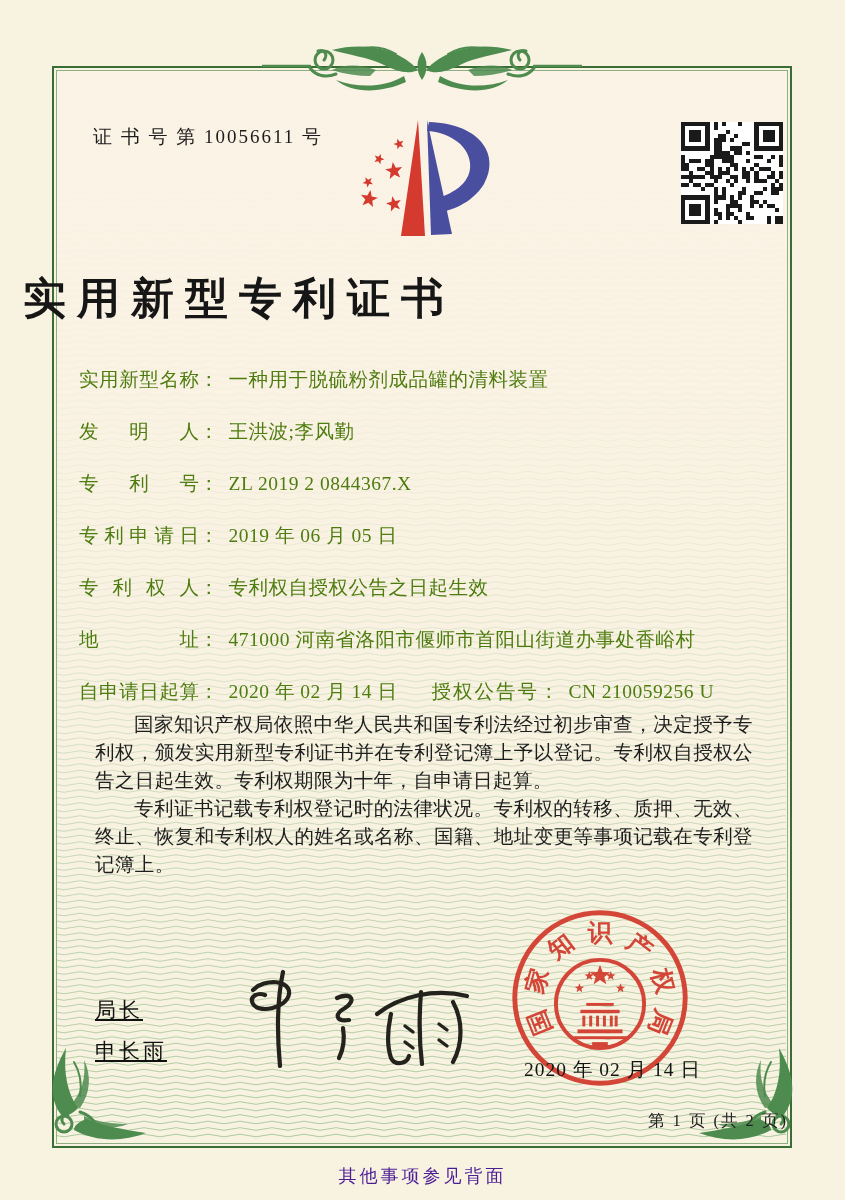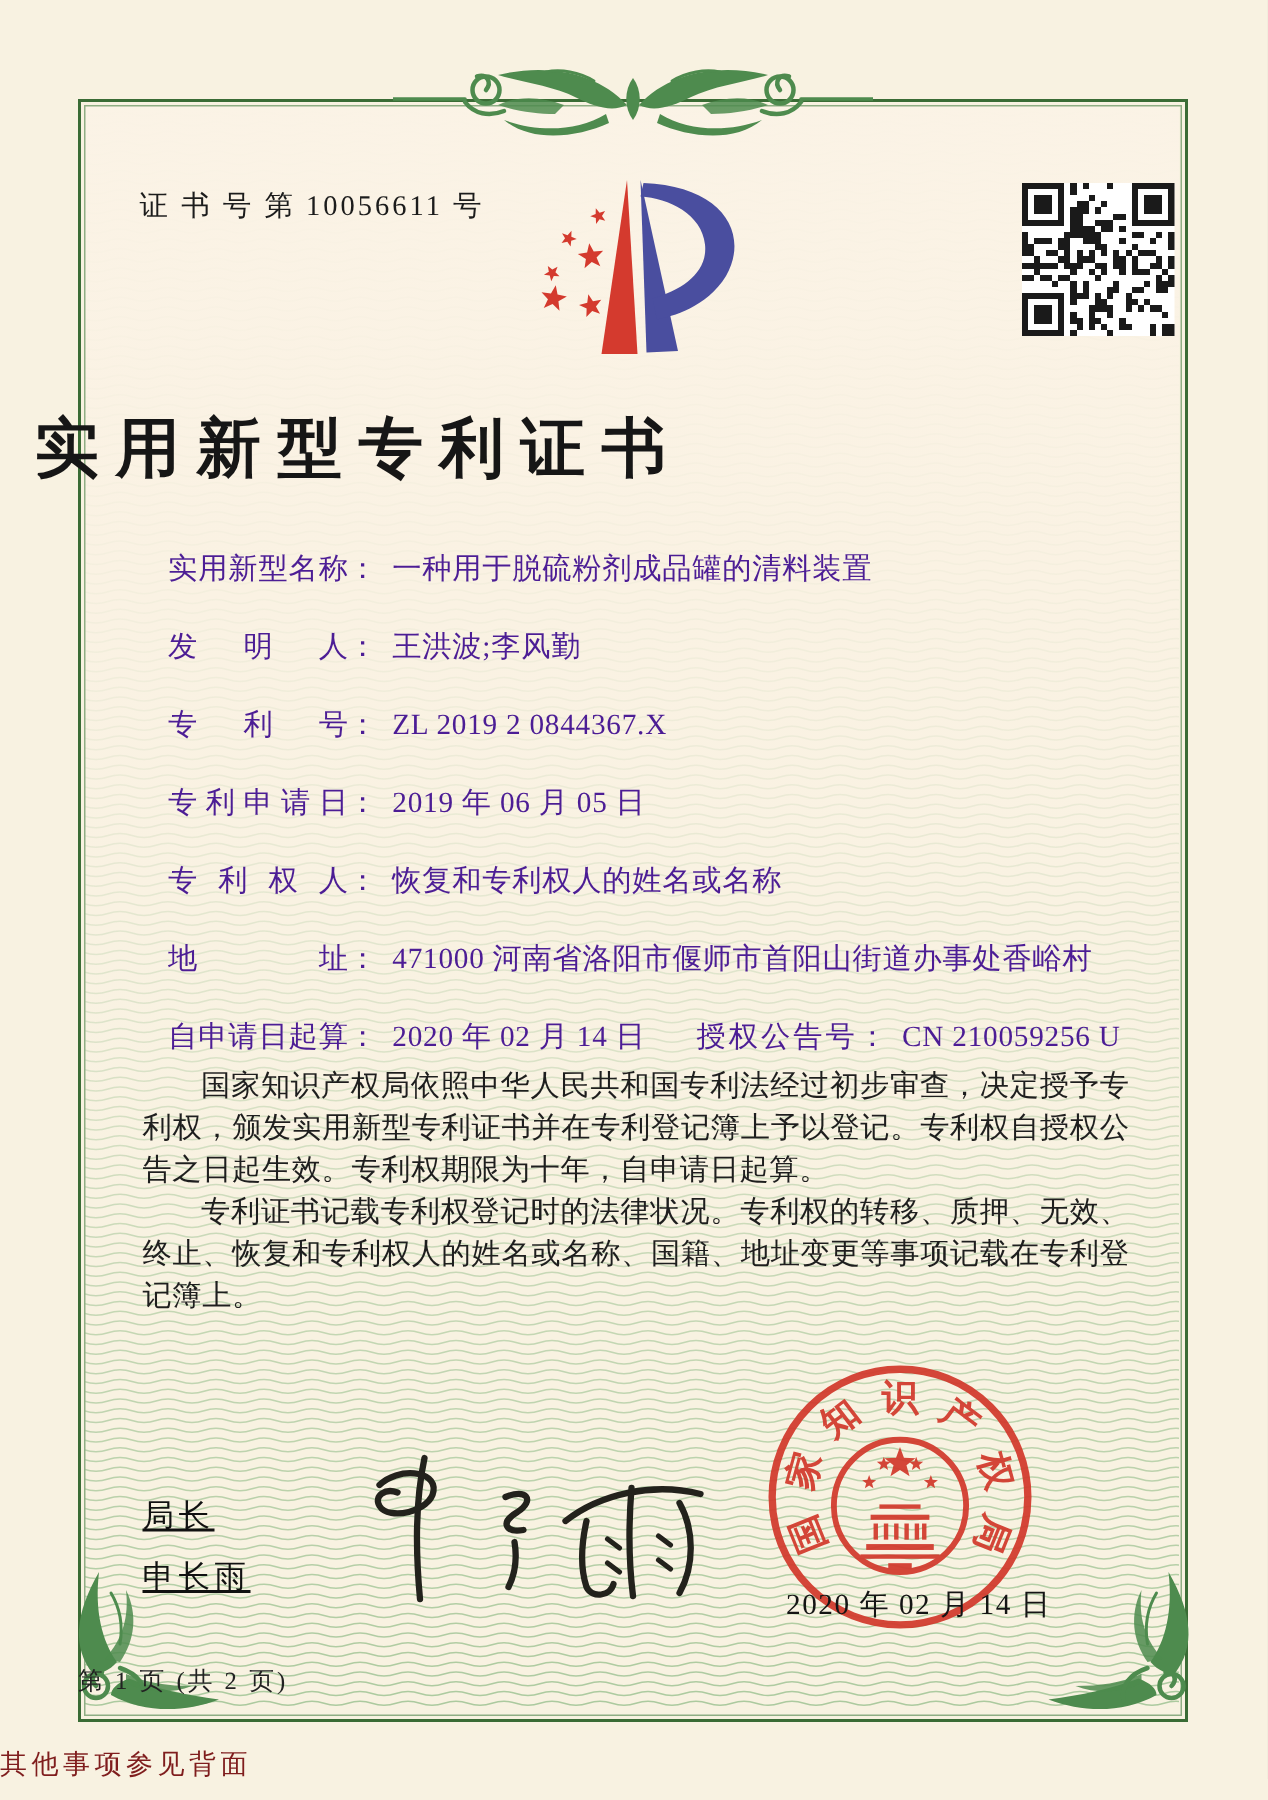--- a/index.html
+++ b/index.html
@@ -18,21 +18,21 @@
   .corner.br{left:690px;top:1036px;transform:scaleX(-1);}
 
   
   .cert-no{position:absolute;left:93px;top:124px;z-index:4;font-size:19px;letter-spacing:2px;color:#1c1c1c;}
   .logo{position:absolute;left:330px;top:114px;width:192px;height:138px;z-index:4;}
   .qr{position:absolute;left:681px;top:122px;width:102px;height:102px;z-index:4;}
   .title{position:absolute;left:0;top:258px;width:845px;text-align:left;z-index:4;margin:12px;
          font-size:43px;font-weight:700;letter-spacing:11px;color:#161616;text-indent:11px;}
 
   
-  .fields{position:absolute;left:112px;top:366px;width:680px;z-index:4;color:#4c1d95;}
+  .fields{position:absolute;left:79px;top:366px;width:680px;z-index:4;color:#4d7c0f;}
   .row{display:flex;align-items:baseline;margin-bottom:25px;font-size:19.5px;line-height:27px;white-space:nowrap;}
   .flabel{display:inline-block;width:120px;text-align:justify;text-align-last:justify;}
   .fcolon{display:inline-block;margin-right:10px;}
   .fvalue{letter-spacing:.5px;text-align:center;}
   .pair2{margin-left:34px;}
 
   
   .paras{position:absolute;left:95px;top:711px;width:658px;z-index:4;color:#1e1e1e;}
   .paras p{margin:0;font-size:19.5px;line-height:28px;text-indent:2em;text-align:justify;letter-spacing:.4px;}
 
@@ -40,22 +40,22 @@
   .sig-block{position:absolute;left:95px;top:990px;z-index:4;font-size:21px;line-height:41px;color:#111;letter-spacing:3px;text-decoration:underline;}
   .signature{position:absolute;left:225px;top:962px;width:255px;height:112px;z-index:4;}
 
   
   .seal{position:absolute;left:502px;top:904px;width:196px;height:192px;z-index:4;opacity:.93;}
   .seal-char{font-family:"Liberation Serif","DejaVu Serif",serif;font-size:25px;font-weight:700;fill:#D2392C;}
   .seal-date{position:absolute;left:515px;top:1056px;width:195px;text-align:center;z-index:5;
              font-size:19.5px;color:#141414;letter-spacing:1px;}
 
   
-  .page-info{position:absolute;left:52px;top:1110px;width:736px;text-align:left;z-index:4;font-size:16.5px;color:#222;letter-spacing:2px;}
-  .back-note{position:absolute;left:0;top:1164px;width:845px;z-index:4;font-size:18px;color:#7f1d1d;letter-spacing:3px;}
+  .page-info{position:absolute;left:52px;top:1110px;width:736px;text-align:right;z-index:4;font-size:16.5px;color:#222;letter-spacing:2px;}
+  .back-note{position:absolute;left:0;top:1164px;width:845px;text-align:center;z-index:4;font-size:18px;color:#4c1d95;letter-spacing:3px;}
 </style>
 </head>
 <body>
 
 <div class="page">
 
   <svg class="waves" id="waves-svg" viewBox="0 0 730 1071">
       <path d="M0 6.0 q 8 2.6 16 0 t 16 0 t 16 0 t 16 0 t 16 0 t 16 0 t 16 0 t 16 0 t 16 0 t 16 0 t 16 0 t 16 0 t 16 0 t 16 0 t 16 0 t 16 0 t 16 0 t 16 0 t 16 0 t 16 0 t 16 0 t 16 0 t 16 0 t 16 0 t 16 0 t 16 0 t 16 0 t 16 0 t 16 0 t 16 0 t 16 0 t 16 0 t 16 0 t 16 0 t 16 0 t 16 0 t 16 0 t 16 0 t 16 0 t 16 0 t 16 0 t 16 0 t 16 0 t 16 0 t 16 0 t 16 0" fill="none" stroke="#9DC292" stroke-width="1" opacity="0.120"></path>
       <path d="M0 12.5 q 8 2.6 16 0 t 16 0 t 16 0 t 16 0 t 16 0 t 16 0 t 16 0 t 16 0 t 16 0 t 16 0 t 16 0 t 16 0 t 16 0 t 16 0 t 16 0 t 16 0 t 16 0 t 16 0 t 16 0 t 16 0 t 16 0 t 16 0 t 16 0 t 16 0 t 16 0 t 16 0 t 16 0 t 16 0 t 16 0 t 16 0 t 16 0 t 16 0 t 16 0 t 16 0 t 16 0 t 16 0 t 16 0 t 16 0 t 16 0 t 16 0 t 16 0 t 16 0 t 16 0 t 16 0 t 16 0 t 16 0" fill="none" stroke="#9DC292" stroke-width="1" opacity="0.120"></path>
       <path d="M0 19.0 q 8 2.6 16 0 t 16 0 t 16 0 t 16 0 t 16 0 t 16 0 t 16 0 t 16 0 t 16 0 t 16 0 t 16 0 t 16 0 t 16 0 t 16 0 t 16 0 t 16 0 t 16 0 t 16 0 t 16 0 t 16 0 t 16 0 t 16 0 t 16 0 t 16 0 t 16 0 t 16 0 t 16 0 t 16 0 t 16 0 t 16 0 t 16 0 t 16 0 t 16 0 t 16 0 t 16 0 t 16 0 t 16 0 t 16 0 t 16 0 t 16 0 t 16 0 t 16 0 t 16 0 t 16 0 t 16 0 t 16 0" fill="none" stroke="#9DC292" stroke-width="1" opacity="0.121"></path>
@@ -495,21 +495,21 @@
       <span class="fvalue">ZL 2019 2 0844367.X</span>
     </div>
     <div class="row">
       <span class="flabel">专利申请日</span>
         <span class="fcolon">：</span>
       <span class="fvalue">2019 年 06 月 05 日</span>
     </div>
     <div class="row">
       <span class="flabel">专利权人</span>
         <span class="fcolon">：</span>
-      <span class="fvalue">恢复和专利权人的姓名或名称</span>
+      <span class="fvalue">专利权自授权公告之日起生效</span>
     </div>
     <div class="row">
       <span class="flabel">地址</span>
         <span class="fcolon">：</span>
       <span class="fvalue">471000 河南省洛阳市偃师市首阳山街道办事处香峪村</span>
     </div>
     <div class="row">
       <span class="flabel">自申请日起算</span>
         <span class="fcolon">：</span>
       <span class="fvalue">2020 年 02 月 14 日</span>

